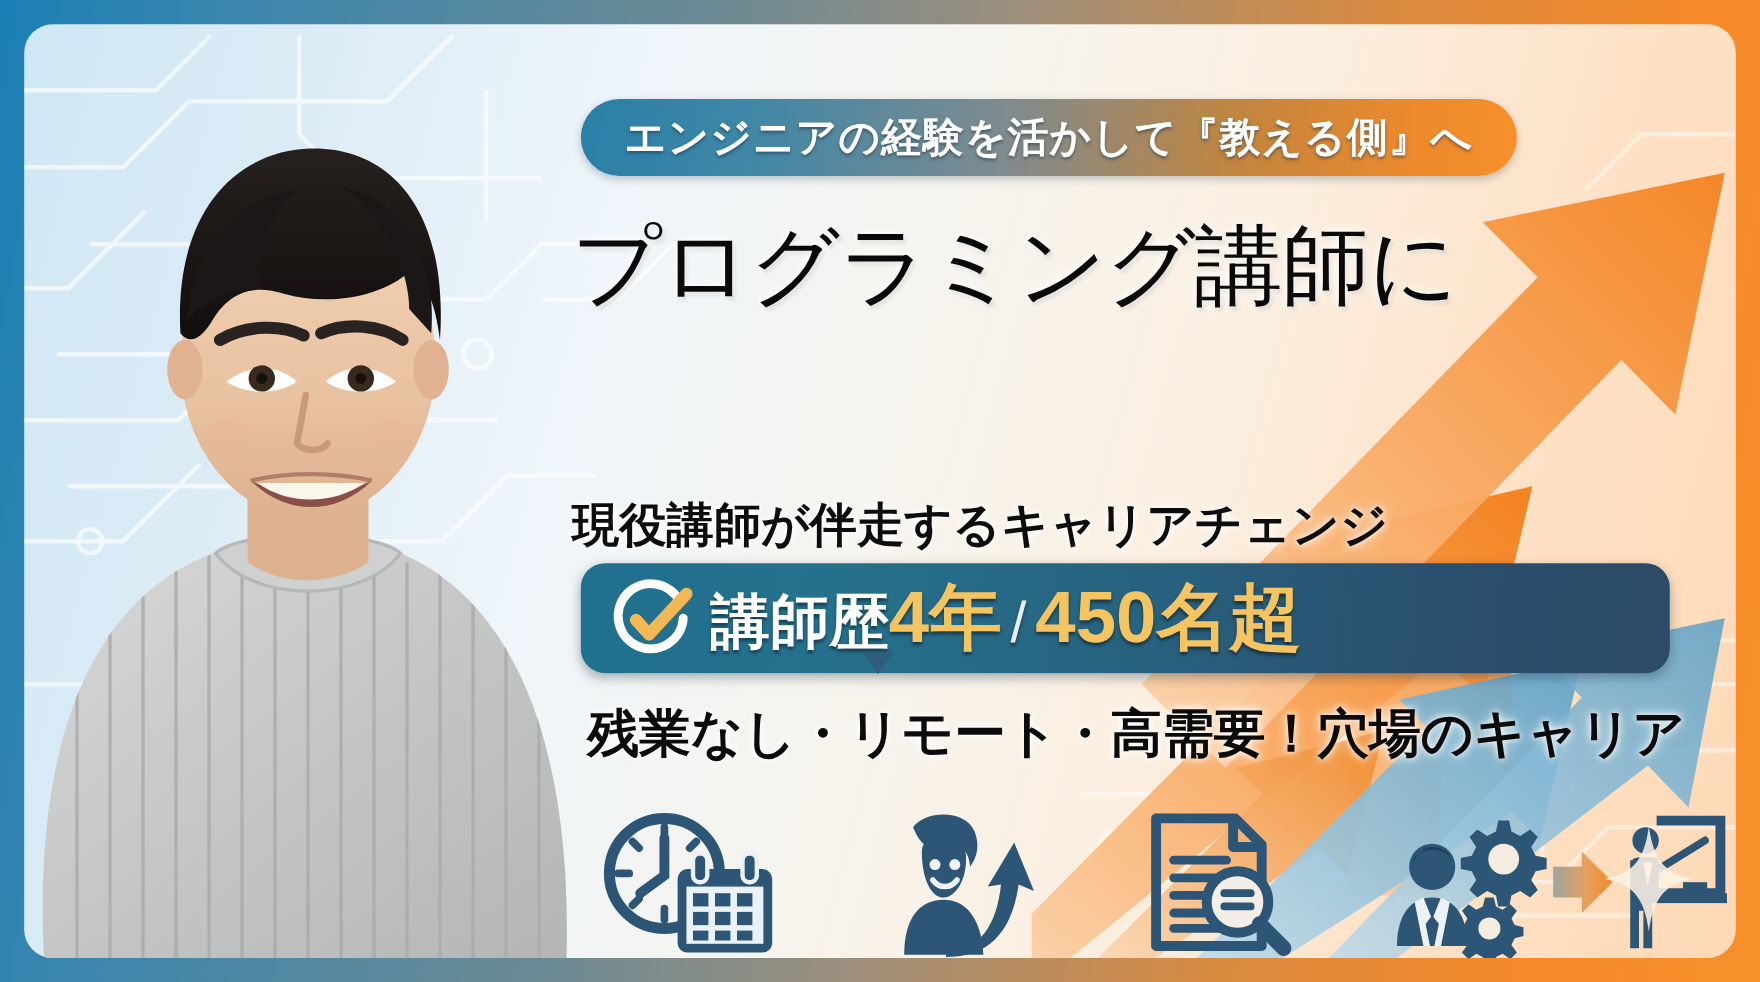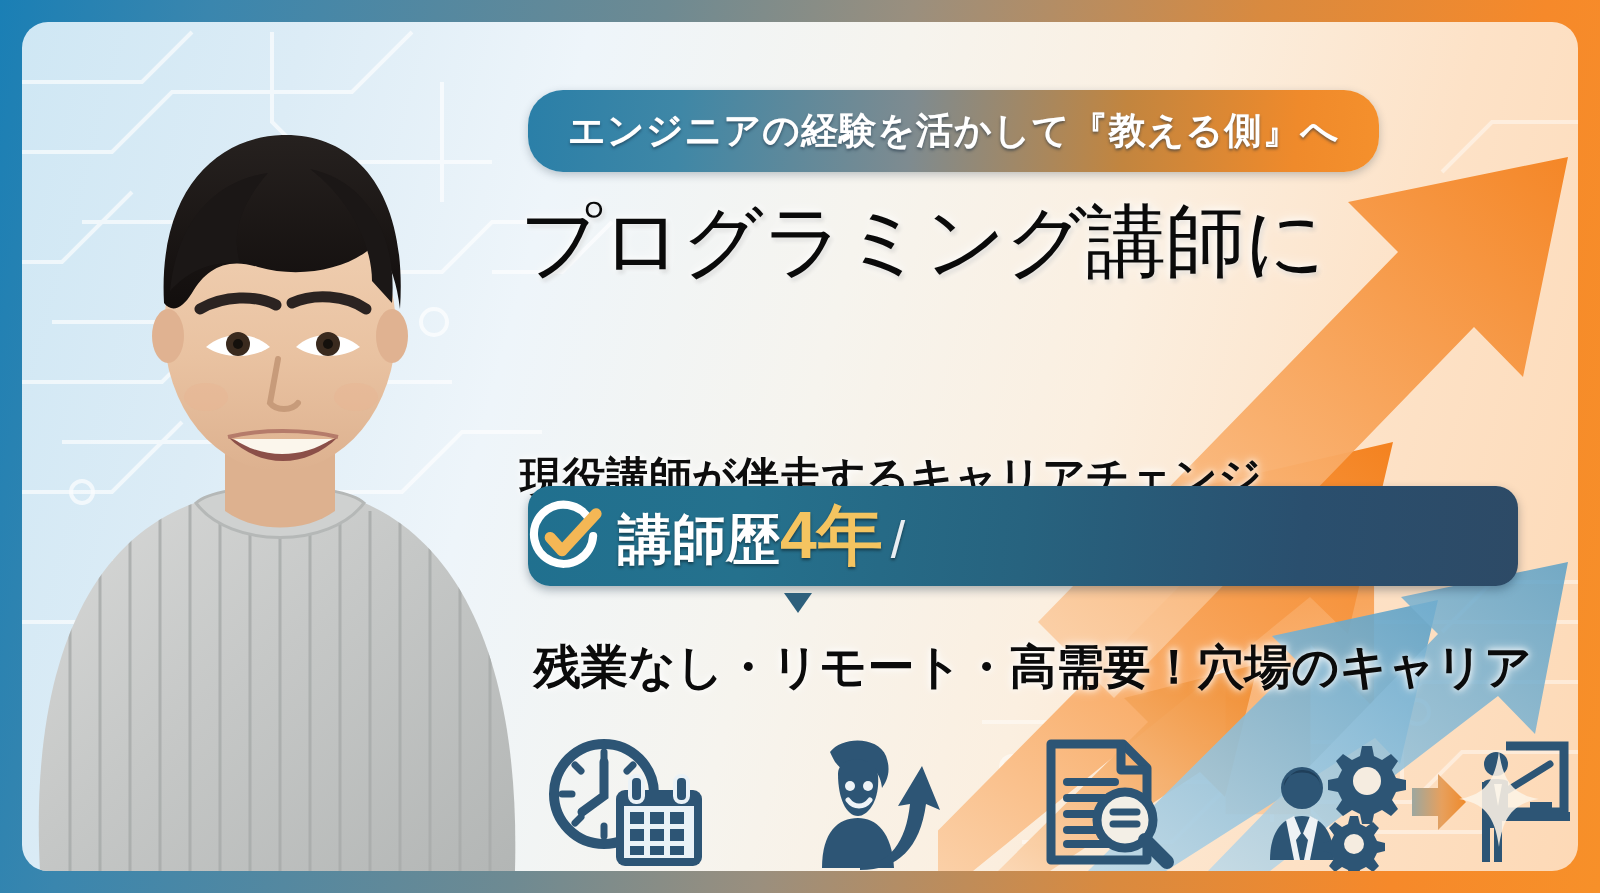--- a/index.html
+++ b/index.html
@@ -42,21 +42,21 @@
   #arrows{ position:absolute; right:0; top:0; width:640px; height:100%; pointer-events:none; }
 
   
   #content{
     position:absolute; left:484px; top:0; right:0; bottom:0;
   }
 
   
   #eyebrow{
     position:absolute; left:22px; top:68px;
-    height:82px; padding:0 40px;
+    height:70px; padding:0 40px;
     display:flex; align-items:center;
     border-radius:35px;
     background:linear-gradient(95deg,#2a7fa8 0%,#3f87a6 18%,#7e8b90 45%,#c2853f 70%,#ef8a2b 90%,#f5902c 100%);
     box-shadow:0 3px 8px rgba(40,60,80,.28);
   }
   #eyebrow .t{
     font-size:37px; font-weight:bold; color:#ffffff; letter-spacing:1px;
     white-space:nowrap;
     text-shadow:0 2px 3px rgba(20,40,60,.55), 0 0 1px rgba(255,255,255,.6);
   }
@@ -75,25 +75,26 @@
   #subtitle{
     position:absolute; left:14px; top:383px;
     font-size:43px; font-weight:bold; color:#0d0d0d;
     white-space:nowrap; letter-spacing:0px;
     text-shadow:0 0 6px rgba(255,255,255,.95),0 0 12px rgba(255,255,255,.85);
     margin-top:44px;
   }
 
   
   #stats{
-    position:absolute; left:22px; top:464px;
+    position:absolute; left:22px; top:490px;
     width:990px; height:100px;
     border-radius:22px;
     background:linear-gradient(95deg,#20708f 0%,#25718d 22%,#27637f 50%,#2a4f6e 78%,#2d4a66 100%);
     display:flex; align-items:center; gap:16px;
+    padding-left:28px;
     box-shadow:0 4px 10px rgba(25,50,70,.35);
   }
   #check-icon{ width:74px; height:74px; flex:none; }
   #stats .txt{
     font-size:54px; font-weight:bold; white-space:nowrap;
     display:flex; align-items:baseline;
     text-shadow:0 2px 3px rgba(0,0,0,.45);
   }
   .w{ color:#ffffff; }
   .g{ color:#f4c460; font-size:66px; }
@@ -300,20 +301,21 @@
 
       <div id="stats">
         <svg id="check-icon" viewBox="0 0 100 100">
           <path d="M84 30 A40 40 0 1 0 88 50" fill="none" stroke="#ffffff" stroke-width="11" stroke-linecap="round"></path>
           <path d="M30 52 L46 70 L92 20" fill="none" stroke="#f4b755" stroke-width="15" stroke-linecap="round" stroke-linejoin="round"></path>
         </svg>
         <div class="txt">
           <span class="w">講師歴</span>
           <span class="g">4年</span>
           <span class="sep">/</span>
+          <span class="g">450名超</span>
         </div>
       </div>
 
       <div id="pointer"></div>
 
       <div id="tagline">残業なし・リモート・高需要！穴場のキャリア</div>
 
       <div id="icon-row">
 
         <div class="icon-cell">

